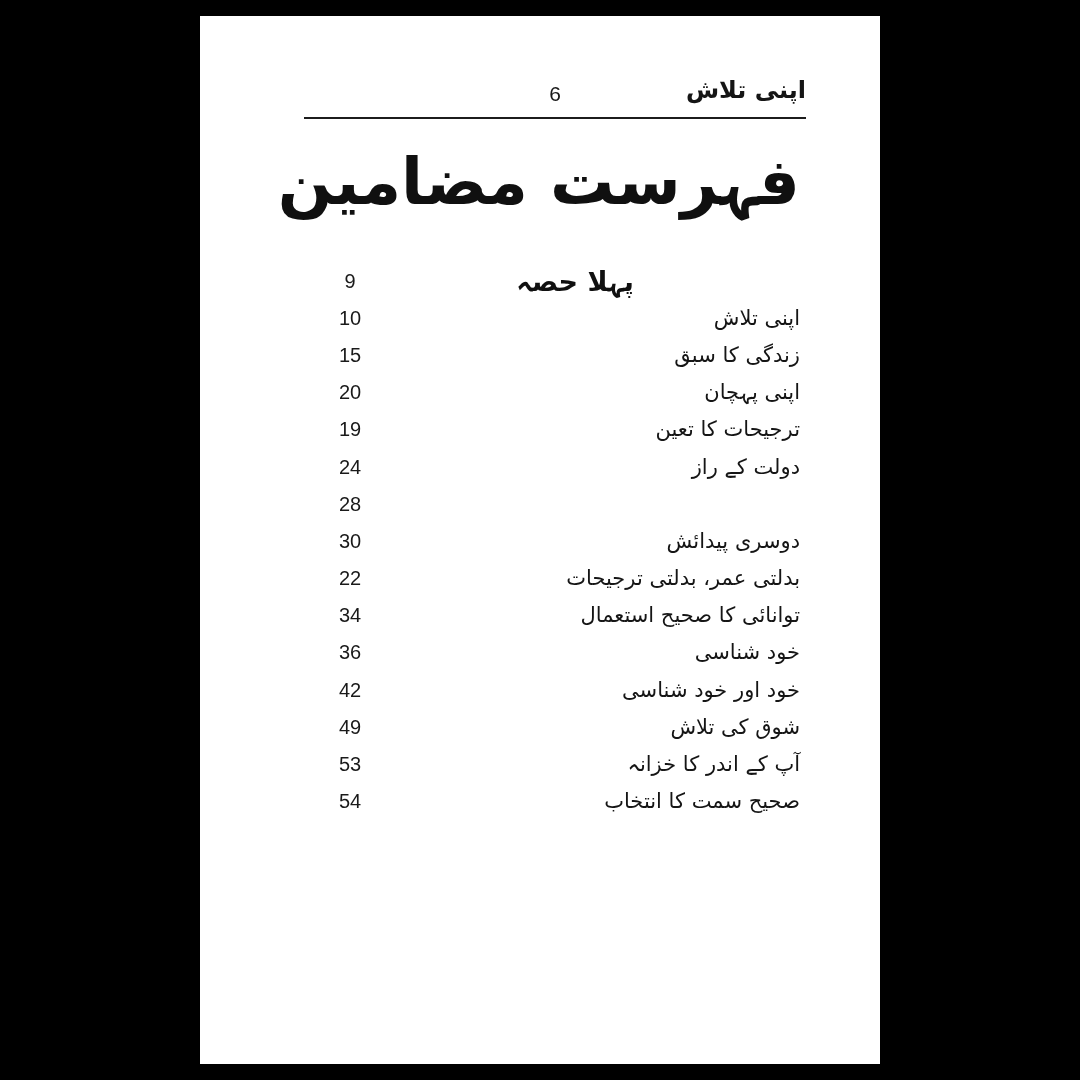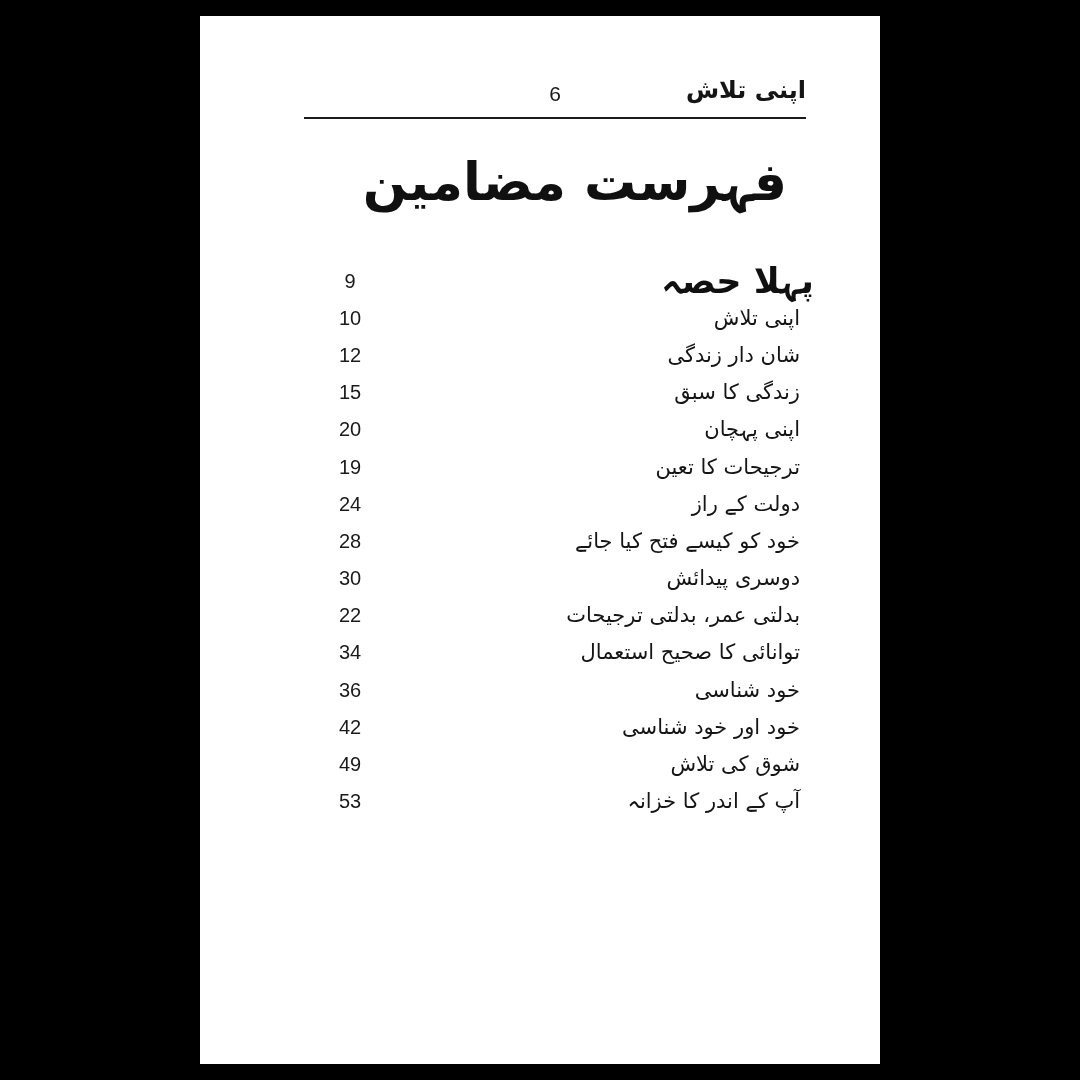--- a/index.html
+++ b/index.html
@@ -51,21 +51,21 @@
     background: #1c1c1c;
   }
 
   
   .main-title {
     position: absolute;
     top: 130px;
     left: 150px;
     width: 450px;
     text-align: center;
-    font-size: 52px;
+    font-size: 64px;
     font-weight: bold;
     color: #101010;
     direction: rtl;
     line-height: 72px;
     white-space: nowrap;
   }
 
   
   .toc {
     position: absolute;
@@ -93,26 +93,26 @@
     right: 80px;
     top: 50%;
     transform: translateY(-50%);
     font-size: 21px;
     color: #151515;
     direction: rtl;
     white-space: nowrap;
   }
   .section-label {
     position: absolute;
-    left: 164px;
+    left: 150px;
     width: 450px;
     top: 50%;
     transform: translateY(-50%);
-    text-align: right;
-    font-size: 35px;
+    text-align: center;
+    font-size: 27px;
     font-weight: bold;
     color: #101010;
     direction: rtl;
     white-space: nowrap;
   }
 </style>
 </head>
 <body style="background: rgb(0, 0, 0);">
 
 <div class="paper" style="background: rgb(255, 255, 255);">
@@ -129,24 +129,20 @@
     <div class="toc-row">
       <span class="toc-num">9</span>
       <span class="section-label">پہلا حصہ</span>
     </div>
 
   <div class="toc-row">
     <span class="toc-num">10</span>
     <span class="toc-title">اپنی تلاش</span>
   </div>
 
-  <div class="toc-row">
-    <span class="toc-num">12</span>
-    <span class="toc-title">شان دار زندگی</span>
-  </div>
 
   <div class="toc-row">
     <span class="toc-num">15</span>
     <span class="toc-title">زندگی کا سبق</span>
   </div>
 
 
   <div class="toc-row">
     <span class="toc-num">20</span>
     <span class="toc-title">اپنی پہچان</span>
@@ -157,21 +153,20 @@
     <span class="toc-title">ترجیحات کا تعین</span>
   </div>
 
   <div class="toc-row">
     <span class="toc-num">24</span>
     <span class="toc-title">دولت کے راز</span>
   </div>
 
   <div class="toc-row">
     <span class="toc-num">28</span>
-    <span class="toc-title">خود کو کیسے فتح کیا جائے</span>
   </div>
 
   <div class="toc-row">
     <span class="toc-num">30</span>
     <span class="toc-title">دوسری پیدائش</span>
   </div>
 
   <div class="toc-row">
     <span class="toc-num">22</span>
     <span class="toc-title">بدلتی عمر، بدلتی ترجیحات</span>
@@ -196,15 +191,19 @@
   <div class="toc-row">
     <span class="toc-num">49</span>
     <span class="toc-title">شوق کی تلاش</span>
   </div>
 
   <div class="toc-row">
     <span class="toc-num">53</span>
     <span class="toc-title">آپ کے اندر کا خزانہ</span>
   </div>
 
+  <div class="toc-row">
+    <span class="toc-num">54</span>
+    <span class="toc-title">صحیح سمت کا انتخاب</span>
+  </div>
 </div>
 
 </div>
 
 </body></html>

